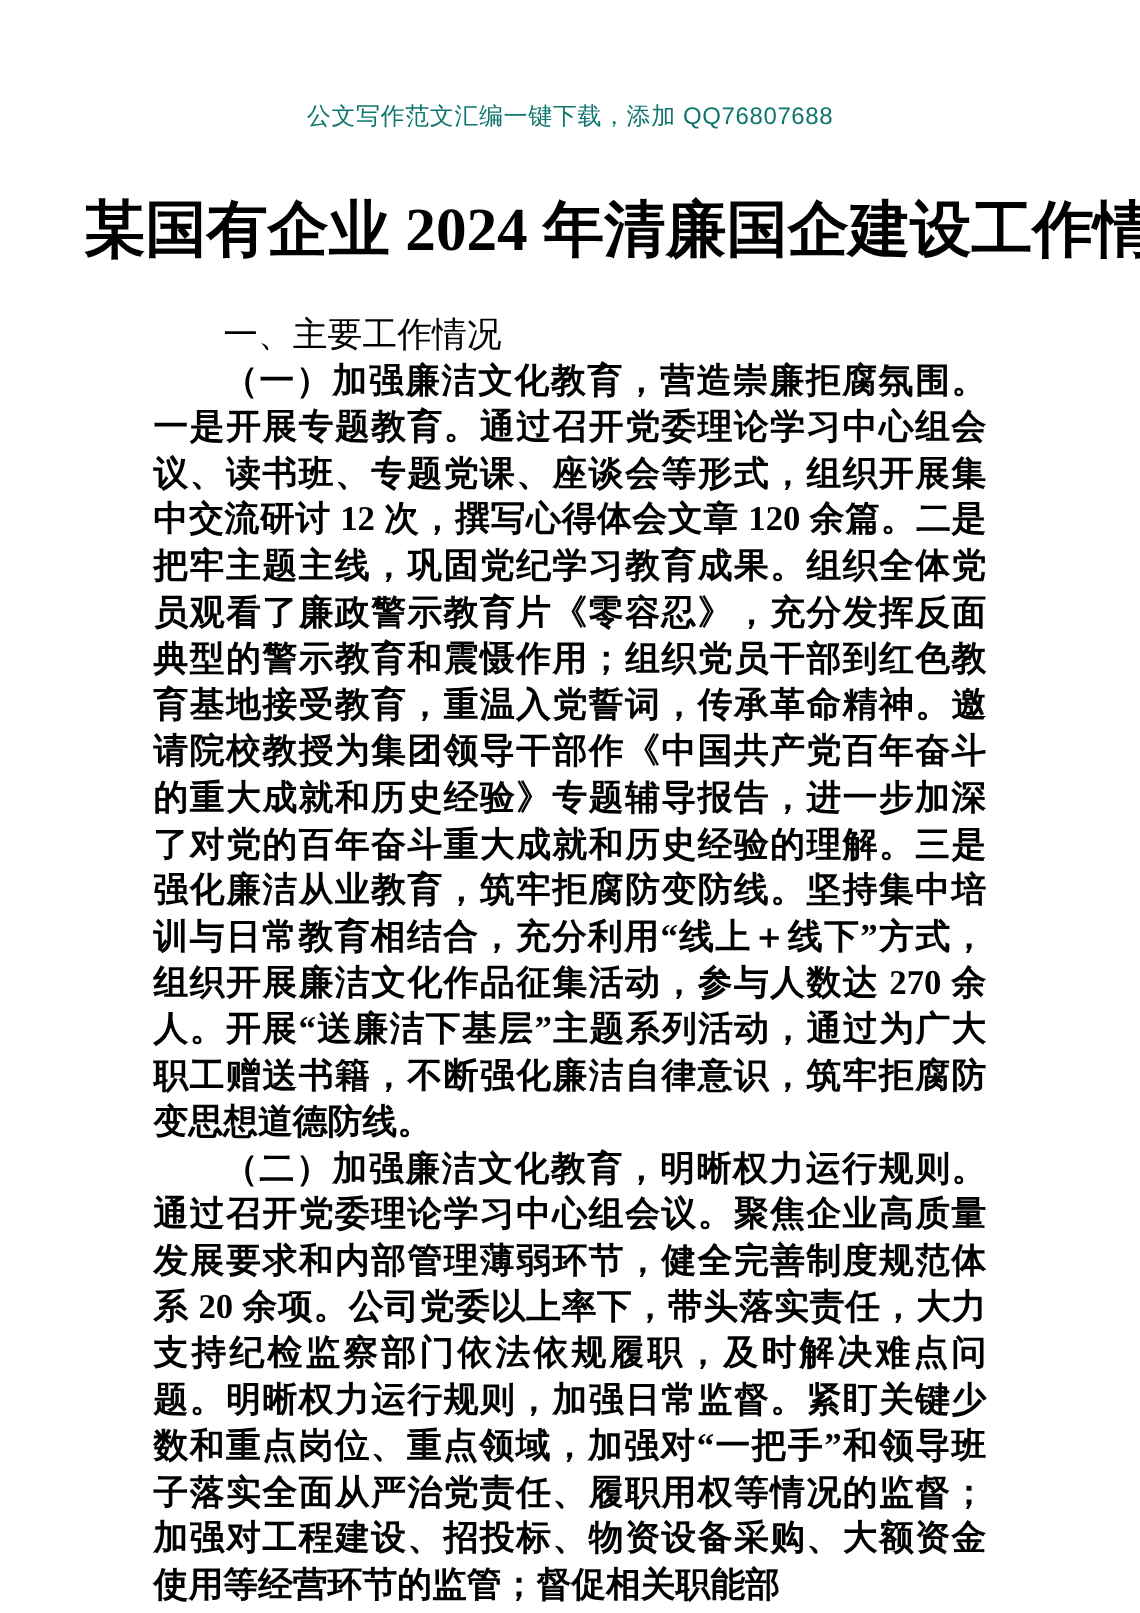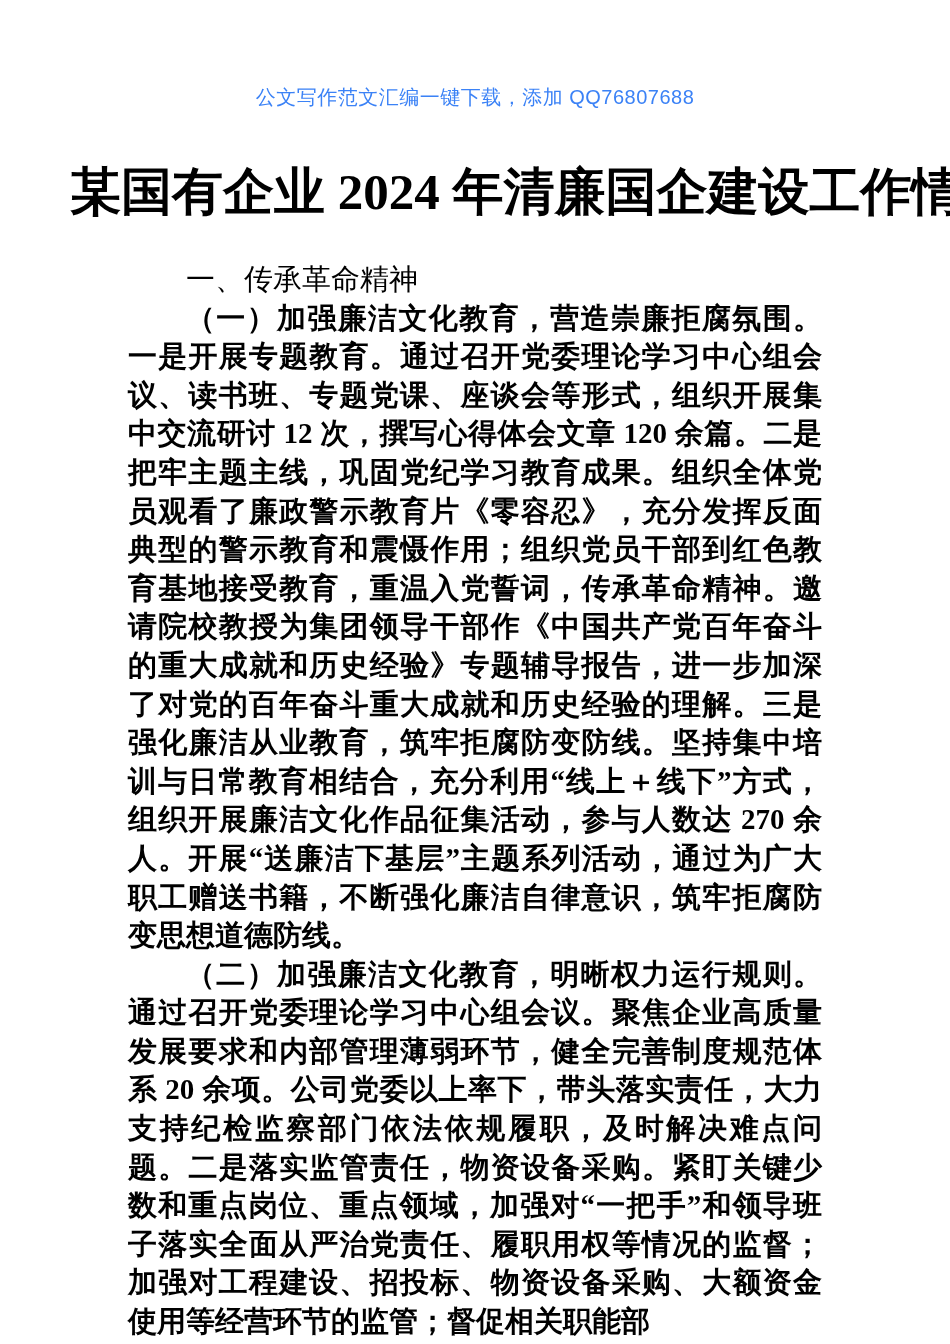--- a/index.html
+++ b/index.html
@@ -53,27 +53,27 @@
   .run.bold {
     font-weight: 700;
     font-family: "Liberation Sans", "DejaVu Sans", sans-serif;
   }
 </style>
 </head>
 <body>
 
 <div class="page" style="background: rgb(255, 255, 255); color: rgb(0, 0, 0);">
 
-  <div class="notice" style="color: #3b82f6; text-align: center;">公文写作范文汇编一键下载，添加 QQ76807688</div>
+  <div class="notice" style="color: #0f766e; text-align: center;">公文写作范文汇编一键下载，添加 QQ76807688</div>
 
   <h1 class="doc-title">
     <span class="title-line">某国有企业 2024 年清廉国企建设工作情况</span>
   </h1>
 
   <div class="doc-body">
-    <p class="section-heading">一、传承革命精神</p>
+    <p class="section-heading">一、主要工作情况</p>
     <div id="paragraphs">
         <p class="para"><span class="run">（一）加强廉洁文化教育，营造崇廉拒腐氛围。</span><span class="run bold">一是开展专题教育。</span><span class="run">通过召开党委理论学习中心组会议、读书班、专题党课、座谈会等形式，组织开展集中交流研讨 12 次，撰写心得体会文章 120 余篇。</span><span class="run bold">二是把牢主题主线，巩固党纪学习教育成果。</span><span class="run">组织全体党员观看了廉政警示教育片《零容忍》，充分发挥反面典型的警示教育和震慑作用；组织党员干部到红色教育基地接受教育，重温入党誓词，传承革命精神。邀请院校教授为集团领导干部作《中国共产党百年奋斗的重大成就和历史经验》专题辅导报告，进一步加深了对党的百年奋斗重大成就和历史经验的理解。</span><span class="run bold">三是强化廉洁从业教育，筑牢拒腐防变防线。</span><span class="run">坚持集中培训与日常教育相结合，充分利用“线上＋线下”方式，组织开展廉洁文化作品征集活动，参与人数达 270 余人。开展“送廉洁下基层”主题系列活动，通过为广大职工赠送书籍，不断强化廉洁自律意识，筑牢拒腐防变思想道德防线。</span></p>
-        <p class="para"><span class="run">（二）加强廉洁文化教育，明晰权力运行规则。</span><span class="run bold">通过召开党委理论学习中心组会议。</span><span class="run">聚焦企业高质量发展要求和内部管理薄弱环节，健全完善制度规范体系 20 余项。公司党委以上率下，带头落实责任，大力支持纪检监察部门依法依规履职，及时解决难点问题。</span><span class="run bold">二是落实监管责任，物资设备采购。</span><span class="run">紧盯关键少数和重点岗位、重点领域，加强对“一把手”和领导班子落实全面从严治党责任、履职用权等情况的监督；加强对工程建设、招投标、物资设备采购、大额资金使用等经营环节的监管；督促相关职能部</span></p>
+        <p class="para"><span class="run">（二）加强廉洁文化教育，明晰权力运行规则。</span><span class="run bold">通过召开党委理论学习中心组会议。</span><span class="run">聚焦企业高质量发展要求和内部管理薄弱环节，健全完善制度规范体系 20 余项。公司党委以上率下，带头落实责任，大力支持纪检监察部门依法依规履职，及时解决难点问题。</span><span class="run bold">明晰权力运行规则，加强日常监督。</span><span class="run">紧盯关键少数和重点岗位、重点领域，加强对“一把手”和领导班子落实全面从严治党责任、履职用权等情况的监督；加强对工程建设、招投标、物资设备采购、大额资金使用等经营环节的监管；督促相关职能部</span></p>
       </div>
   </div>
 
 </div>
 
 </body></html>

